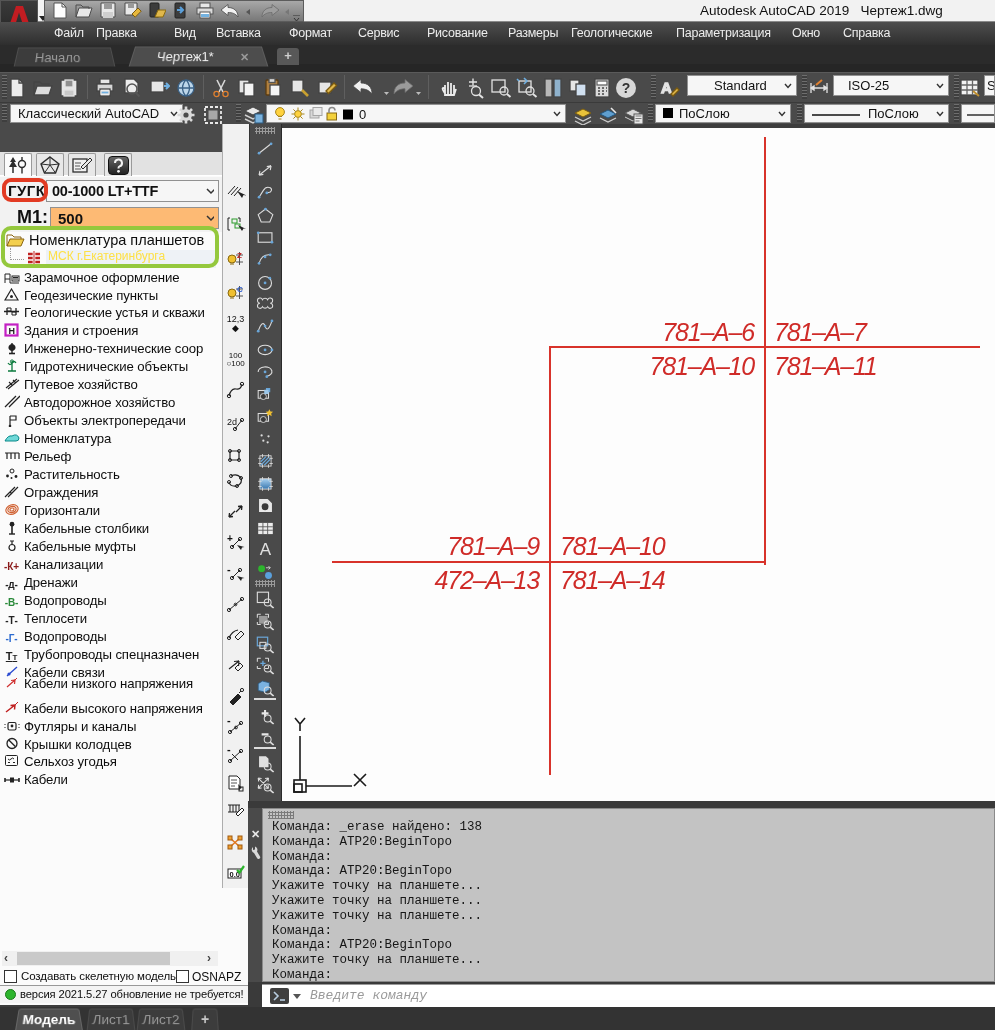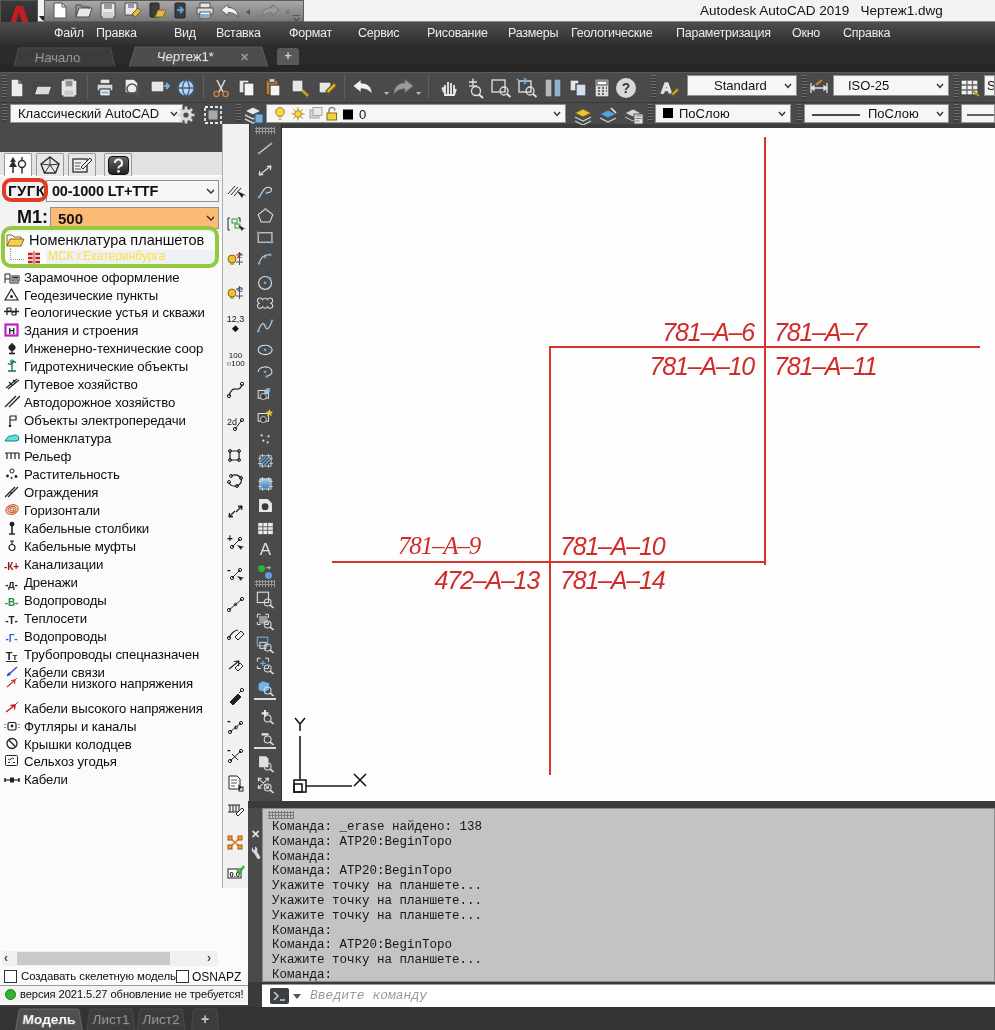--- a/index.html
+++ b/index.html
@@ -1032,21 +1032,21 @@
 <div class="abs" style="left:254px;top:747px;width:22px;height:2px;background:#dcdcdc"></div>
 <div class="abs" style="left:282px;top:128px;width:713px;height:673px;background:#fdfdfd"></div>
 <div class="abs" style="left:764px;top:137px;width:2px;height:428px;background:#d8332b"></div>
 <div class="abs" style="left:550px;top:346px;width:430px;height:2px;background:#d8332b"></div>
 <div class="abs" style="left:549px;top:346px;width:2px;height:429px;background:#d8332b"></div>
 <div class="abs" style="left:332px;top:561px;width:434px;height:2px;background:#d8332b"></div>
 <div class="abs" style="left:554px;top:318px;width:200px;text-align:right;color:#cf2b28;font-size:25px;letter-spacing:-1.2px;font-style:italic;font-family:'Liberation Sans',sans-serif">781–А–6</div>
 <div class="abs" style="left:774px;top:318px;color:#cf2b28;font-size:25px;letter-spacing:-1.2px;font-style:italic;font-family:'Liberation Sans',sans-serif">781–А–7</div>
 <div class="abs" style="left:554px;top:352px;width:200px;text-align:right;color:#cf2b28;font-size:25px;letter-spacing:-1.2px;font-style:italic;font-family:'Liberation Sans',sans-serif">781–А–10</div>
 <div class="abs" style="left:774px;top:352px;color:#cf2b28;font-size:25px;letter-spacing:-1.2px;font-style:italic;font-family:'Liberation Sans',sans-serif">781–А–11</div>
-<div class="abs" style="left:339px;top:532px;width:200px;text-align:center;color:#cf2b28;font-size:25px;letter-spacing:-1.2px;font-style:italic;font-family:Liberation Serif, serif">781–А–9</div>
+<div class="abs" style="left:339px;top:532px;width:200px;text-align:right;color:#cf2b28;font-size:25px;letter-spacing:-1.2px;font-style:italic;font-family:Liberation Sans, sans-serif">781–А–9</div>
 <div class="abs" style="left:560px;top:532px;color:#cf2b28;font-size:25px;letter-spacing:-1.2px;font-style:italic;font-family:'Liberation Sans',sans-serif">781–А–10</div>
 <div class="abs" style="left:339px;top:566px;width:200px;text-align:right;color:#cf2b28;font-size:25px;letter-spacing:-1.2px;font-style:italic;font-family:'Liberation Sans',sans-serif">472–А–13</div>
 <div class="abs" style="left:560px;top:566px;color:#cf2b28;font-size:25px;letter-spacing:-1.2px;font-style:italic;font-family:'Liberation Sans',sans-serif">781–А–14</div>
 <div class="abs" style="left:288px;top:712px"><svg width="85" height="82" viewBox="0 0 85 82">
 <g stroke="#1a1a1a" stroke-width="1.6" fill="none">
 <path d="M12 68 V24"></path>
         <path d="M18 74 H64"></path>
 <rect x="6" y="68" width="12" height="12"></rect>
         <rect x="6" y="72" width="8" height="8"></rect>
 <path d="M7 6 l5 6 5-6 M12 12 v7"></path>

